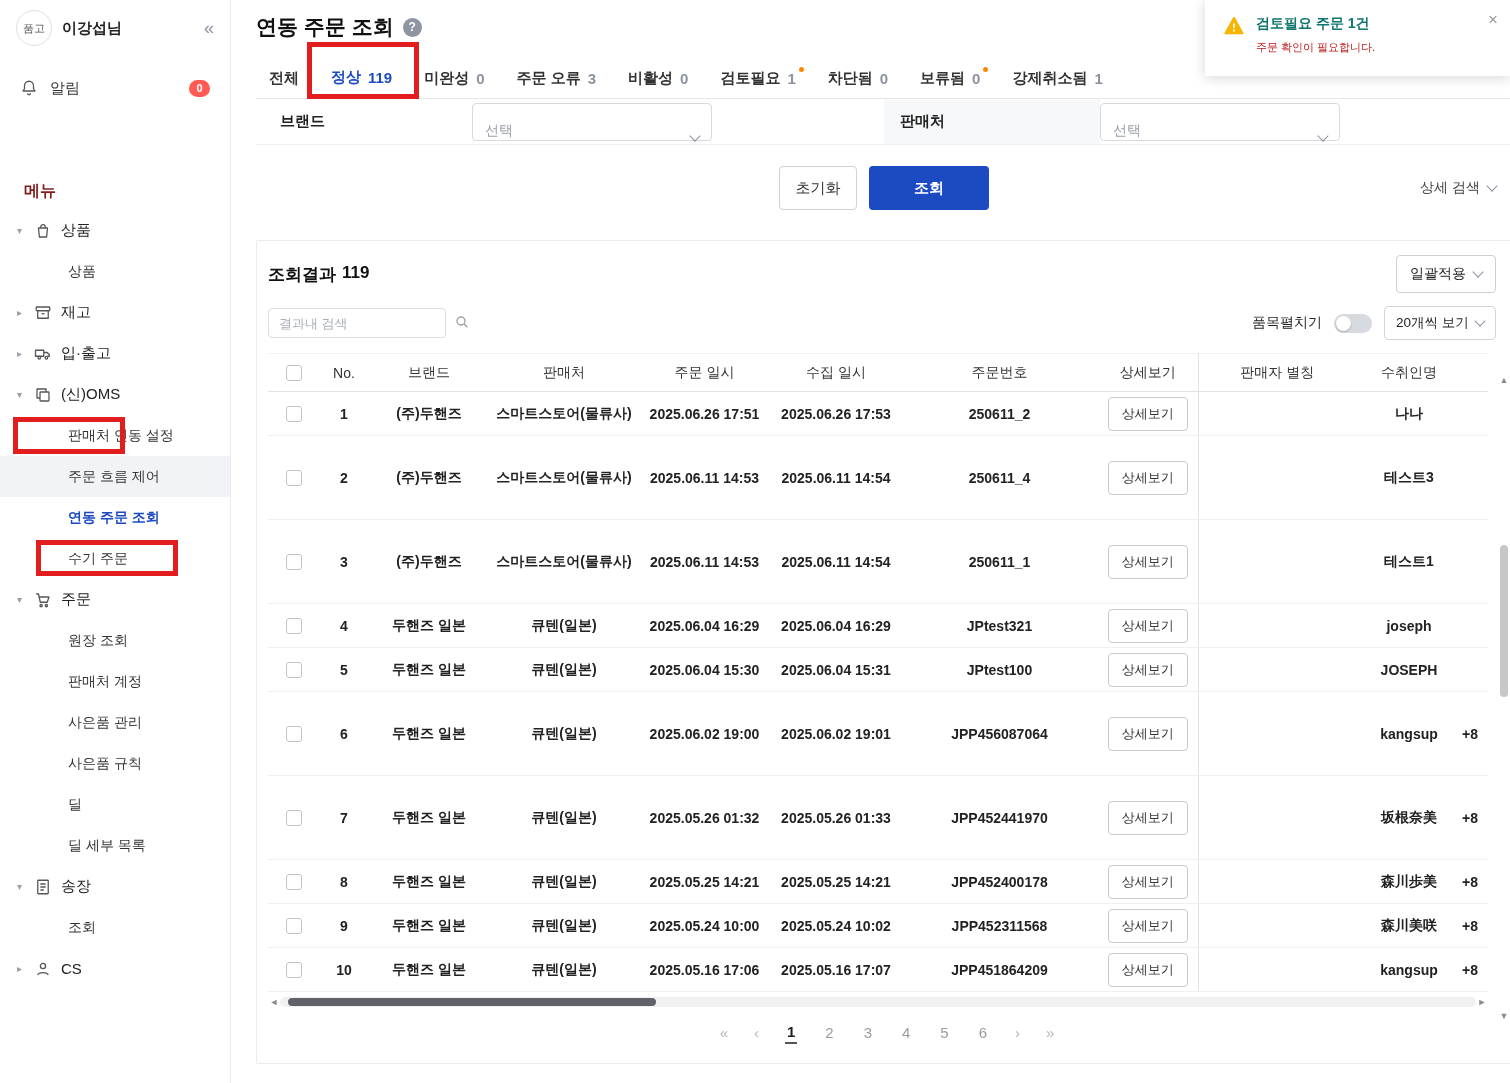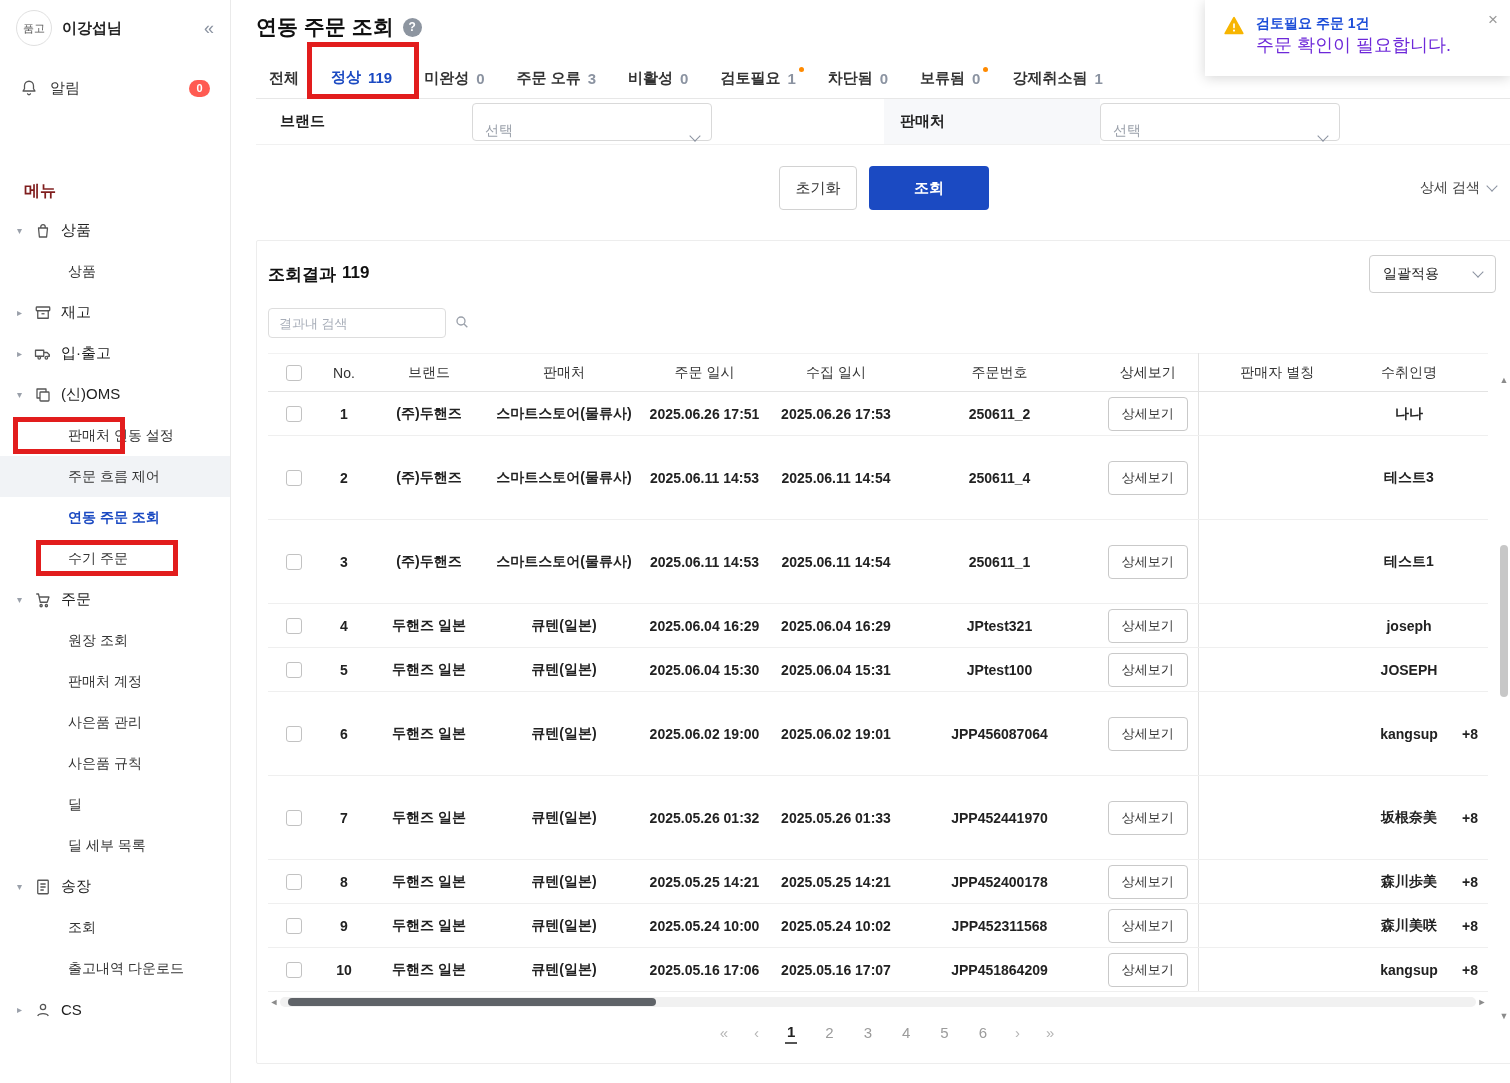--- a/index.html
+++ b/index.html
@@ -46,21 +46,21 @@
 
   .action-row{display:flex;justify-content:center;align-items:center;gap:12px;margin-top:21px;position:relative;height:44px}
   .btn-reset{width:78px;height:44px;border:1px solid #d2d2d2;border-radius:4px;background:#fff;font-size:15px;color:#333;cursor:pointer;font-family:inherit}
   .btn-search{width:120px;height:44px;border:none;border-radius:4px;background:#1b4ac2;color:#fff;font-size:15px;font-weight:bold;cursor:pointer;font-family:inherit}
   .adv-search{position:absolute;right:16px;top:50%;transform:translateY(-50%);font-size:14px;color:#444;display:flex;gap:8px;align-items:center;cursor:pointer}
 
   
   .panel{margin-top:30px;border:1px solid #ededed;border-radius:2px;padding:12px 5px 10px 11px;position:relative;height:824px}
   .results-row{display:flex;align-items:center;justify-content:space-between;padding-right:10px;height:42px}
   .results-title{font-size:17px;font-weight:bold;color:#111;display:flex;gap:6px}
-  .bulk-apply{width:127px;height:38px;border:1px solid #cfcfcf;border-radius:4px;display:flex;align-items:center;justify-content:space-between;padding:0 13px;font-size:14px;color:#222;cursor:pointer;background:#fff}
+  .bulk-apply{width:100px;height:38px;border:1px solid #cfcfcf;border-radius:4px;display:flex;align-items:center;justify-content:space-between;padding:0 13px;font-size:14px;color:#222;cursor:pointer;background:#fff}
   .tools-row{display:flex;align-items:center;justify-content:space-between;margin-top:12px;padding-right:10px;height:32px}
   .search-wrap{position:relative;width:210px}
   .result-search{width:178px;height:30px;border:1px solid #ddd;border-radius:4px;padding:0 30px 0 10px;font-size:13px;color:#333;outline:none;font-family:inherit}
   .result-search::placeholder{color:#a7adb8}
   .search-icon{position:absolute;right:8px;top:6px}
   .tools-right{display:flex;align-items:center;gap:12px}
   .toggle-label{font-size:14px;color:#222}
   .toggle{width:38px;height:19px;border-radius:10px;background:#d7dbe0;position:relative;cursor:pointer}
   .toggle::after{content:'';position:absolute;left:2px;top:2px;width:15px;height:15px;border-radius:50%;background:#fff;box-shadow:0 1px 2px rgba(0,0,0,.25)}
   .page-size{width:112px;height:34px;border:1px solid #d5d5d5;border-radius:4px;display:flex;align-items:center;justify-content:space-between;padding:0 11px;font-size:13.5px;color:#222;cursor:pointer;background:#fff}
@@ -85,22 +85,22 @@
   .v-track{flex:1;width:10px;position:relative;cursor:pointer}
   .v-thumb{position:absolute;top:158px;left:1px;width:8px;height:152px;background:#c7c7c7;border-radius:4px;cursor:grab}
 
   .pagination{display:flex;justify-content:center;align-items:center;gap:26px;margin-top:12px;font-size:15px}
   .page-num{cursor:pointer;color:#9b9b9b;padding:2px 2px}
   .page-num.current{color:#222;font-weight:bold;border-bottom:2px solid #555}
   .page-arrow{color:#b5b5b5;cursor:pointer}
 
   
   .toast{position:absolute;top:0;right:0;width:305px;min-height:76px;background:#fff;box-shadow:0 2px 12px rgba(0,0,0,.16);padding:15px 34px 15px 18px;display:flex;gap:11px;z-index:40}
-  .toast-title{font-size:14px;font-weight:bold;color:#1d4ed8}
-  .toast-msg{font-size:18px;color:#6d28d9;}
+  .toast-title{font-size:14px;font-weight:bold;color:#0f766e}
+  .toast-msg{font-size:11px;color:#b91c1c;margin-top:7px}
   .toast-close{position:absolute;top:11px;right:12px;color:#999;font-size:17px;cursor:pointer;line-height:1}
 
   
   .annotation{position:absolute;border:5px solid #e21d1d;z-index:60;pointer-events:none;background:transparent}     
 </style>
 </head>
 <body>
 
 <div class="app">
 
@@ -193,21 +193,20 @@
           <span class="chev">▾</span>
           <span class="gicon">
             <svg width="18" height="18" viewBox="0 0 24 24" fill="none" stroke="#555" stroke-width="1.7" stroke-linejoin="round">
               <rect x="5" y="3" width="14" height="18" rx="1"></rect>
               <path d="M8.5 8h7M8.5 12h7M8.5 16h4.5"></path>
             </svg>
           </span>
           <span class="glabel">송장</span>
         </div>
         <div class="side-sub">조회</div>
-        <div class="side-sub">출고내역 다운로드</div>
         <div class="side-group">
           <span class="chev">▸</span>
           <span class="gicon">
             <svg width="18" height="18" viewBox="0 0 24 24" fill="none" stroke="#555" stroke-width="1.7" stroke-linejoin="round">
               <circle cx="12" cy="8" r="3.5"></circle>
               <path d="M5 20c1.6-4.2 12.4-4.2 14 0"></path>
             </svg>
           </span>
           <span class="glabel">CS</span>
         </div>
@@ -302,20 +301,28 @@
 
       <div class="tools-row">
         <div class="search-wrap">
           <input class="result-search" type="text" placeholder="결과내 검색" style="">
           <span class="search-icon">
             <svg width="16" height="16" viewBox="0 0 24 24" fill="none" stroke="#9aa0aa" stroke-width="2">
                 <circle cx="10.5" cy="10.5" r="6"></circle>
                 <path d="M15 15l5 5"></path>
               </svg>
           </span>
+        </div>
+        <div class="tools-right">
+          <span class="toggle-label">품목펼치기</span>
+          <span class="toggle"></span>
+          <div class="page-size">
+            <span>20개씩 보기</span>
+            <span class="chevron-down"></span>
+          </div>
         </div>
       </div>
 
       <table class="orders">
         <colgroup>
           <col style="width:52px">
             <col style="width:48px">
             <col style="width:122px">
             <col style="width:148px">
           <col style="width:133px">

